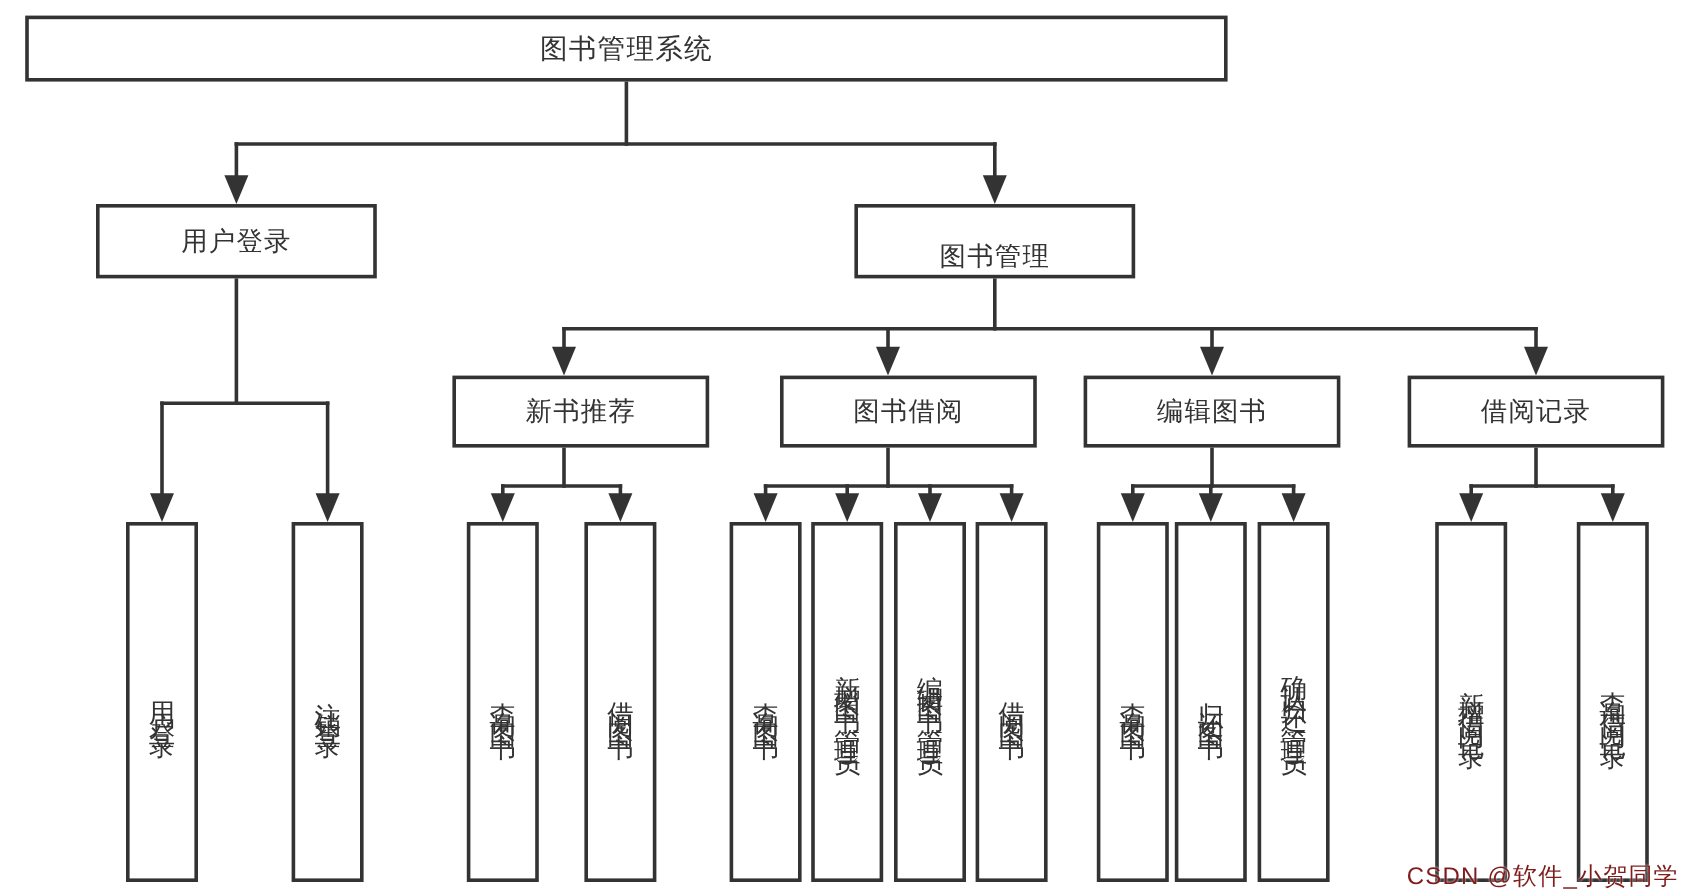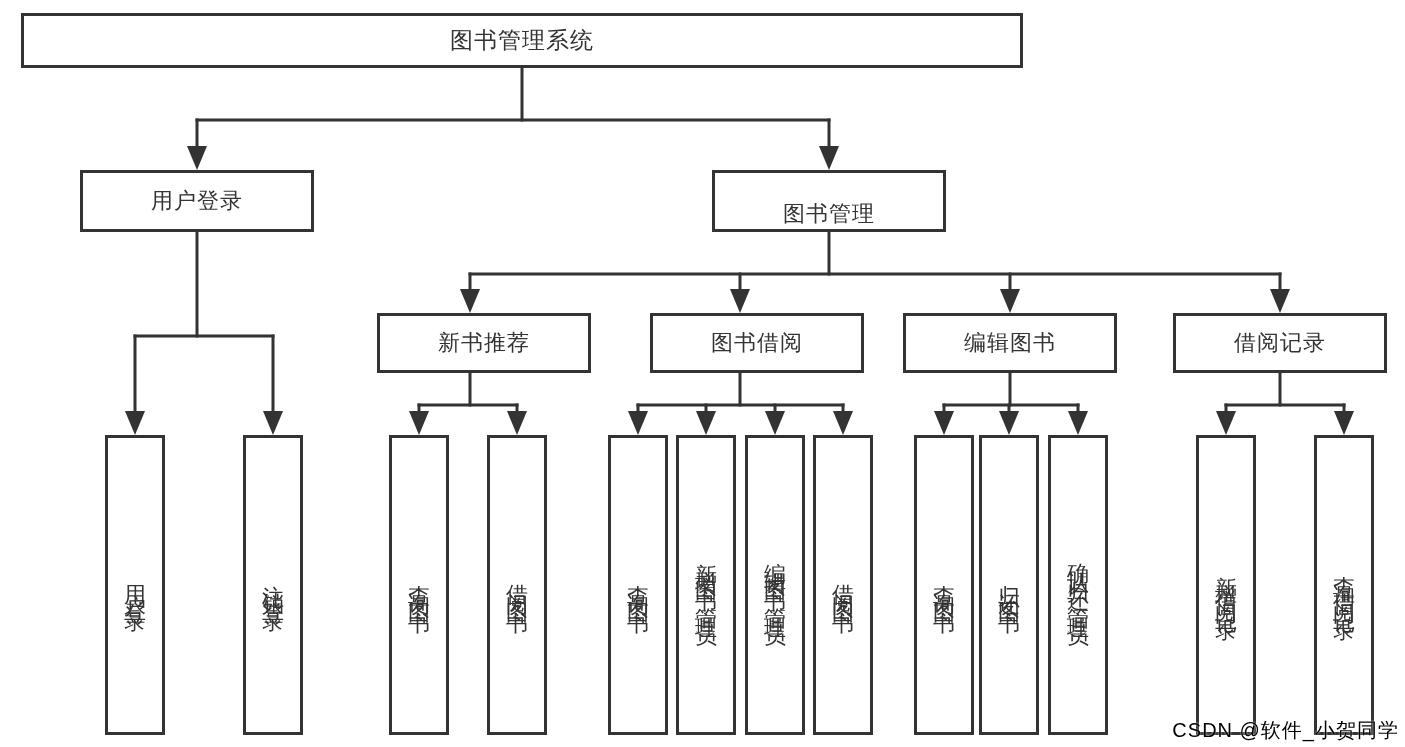--- a/index.html
+++ b/index.html
@@ -29,21 +29,21 @@
     writing-mode:vertical-rl;
     text-orientation:mixed;
     letter-spacing:9px;
     line-height:1;
     white-space:nowrap;
   }
   .watermark{
     position:absolute;
     right:6px;bottom:3px;
     font-size:20px;
-    color:#000000;
+    color:#7f1d1d;
     text-shadow:0 0 2px #ffffff;
     letter-spacing:1px;
     pointer-events:none;
   }
 </style>
 </head>
 <body>
 
 <div id="canvas">
 

